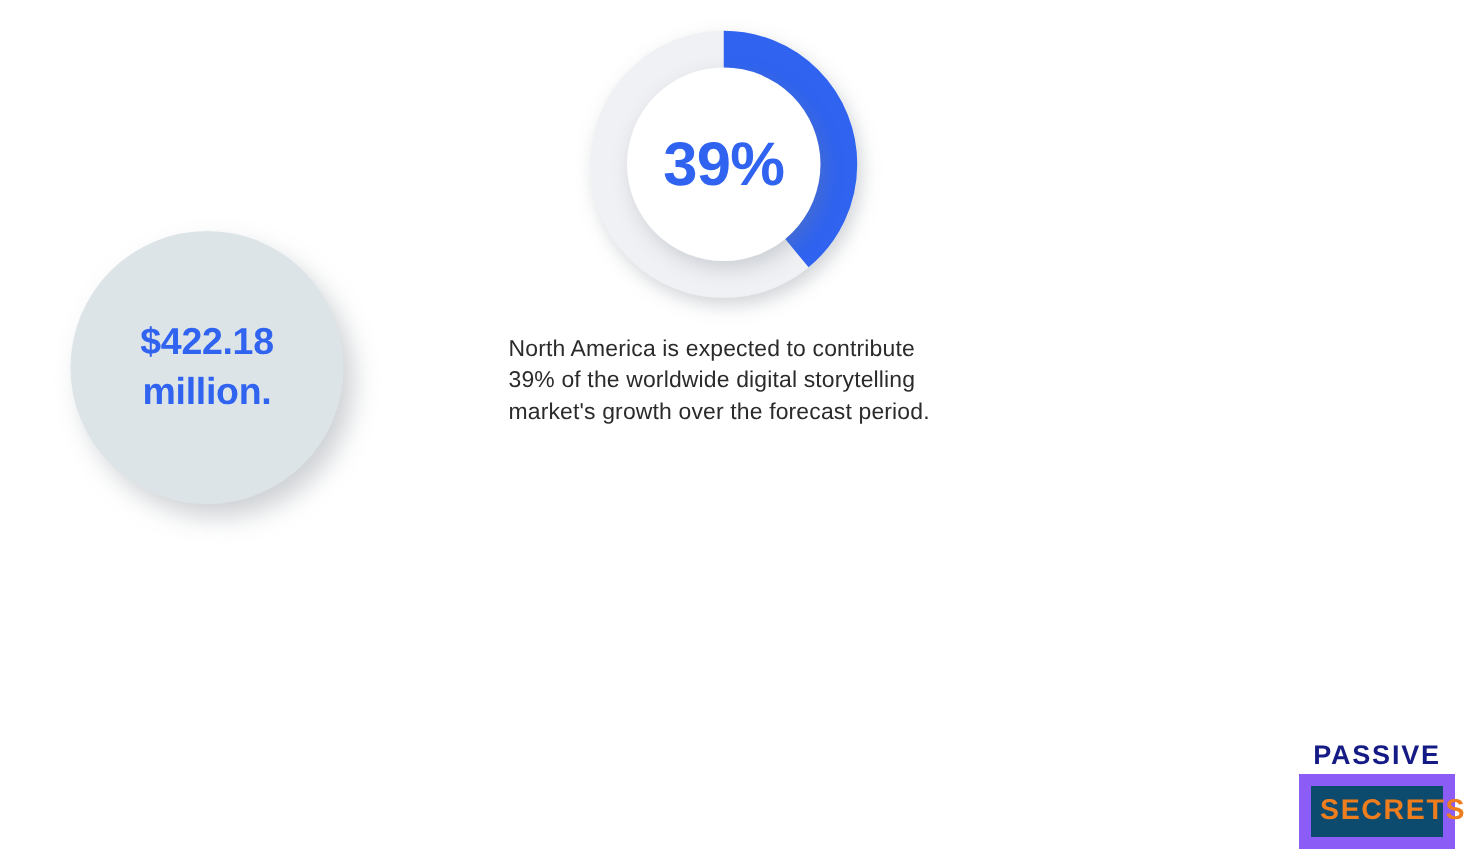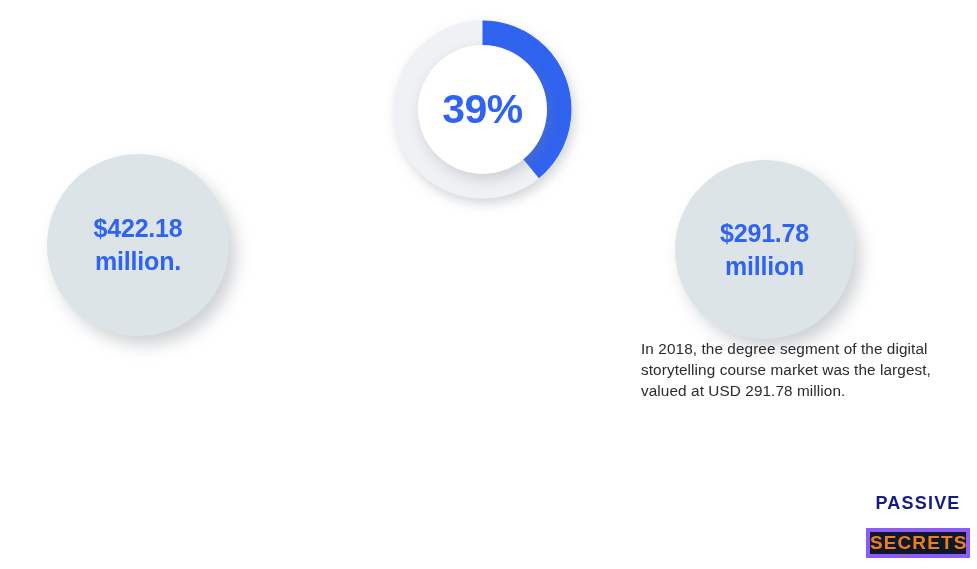--- a/index.html
+++ b/index.html
@@ -120,26 +120,26 @@
     top: 494px;
     width: 104px;
     text-align: center;
   }
   #logo-top {
     color: #151b85;
     font-weight: bold;
     font-size: 18px;
     letter-spacing: 1.2px;
     line-height: 1;
-    margin-bottom: 16px;
+    margin-bottom: 4px;
   }
   #logo-box {
-    border: 4px solid #8b5cf6;
-    padding: 0;
-    background: #0f172a;
+    border: 8px solid #8b5cf6;
+    padding: 6px;
+    background: #0c4a6e;
   }
   #logo-bottom {
     color: #ee7d1e;
     font-weight: bold;
     font-size: 19px;
     letter-spacing: 1.1px;
     line-height: 1.18;
   }
 </style>
 </head>
@@ -161,26 +161,22 @@
       </defs>
 
       <circle cx="90.5" cy="90.5" r="70" fill="none" stroke="#f0f1f4" stroke-width="38" filter="url(#ringShadow)"></circle>
 
       <circle id="donut-value-arc" cx="90.5" cy="90.5" r="70" fill="none" stroke="#2f63f0" stroke-width="38" stroke-dasharray="171.5309588860027 439.822971502571" transform="rotate(-90 90.5 90.5)"></circle>
     </svg>
     <div id="donut-center">
       <span id="donut-center-label">39%</span>
     </div>
   </div>
+  <div id="caption-middle" class="caption">North America is expected to contribute 39% of the worldwide digital storytelling market's growth over the forecast period.</div>
 
-  <div id="circle-right" class="stat-circle">
-    <div class="stat-value">$291.78
-million</div>
-  </div>
-  <div id="caption-right" class="caption">In 2018, the degree segment of the digital storytelling course market was the largest, valued at USD 291.78 million.</div>
 
   <div id="logo">
     <div id="logo-top">PASSIVE</div>
     <div id="logo-box">
       <div id="logo-bottom">SECRETS</div>
     </div>
   </div>
 
 </div>
 

